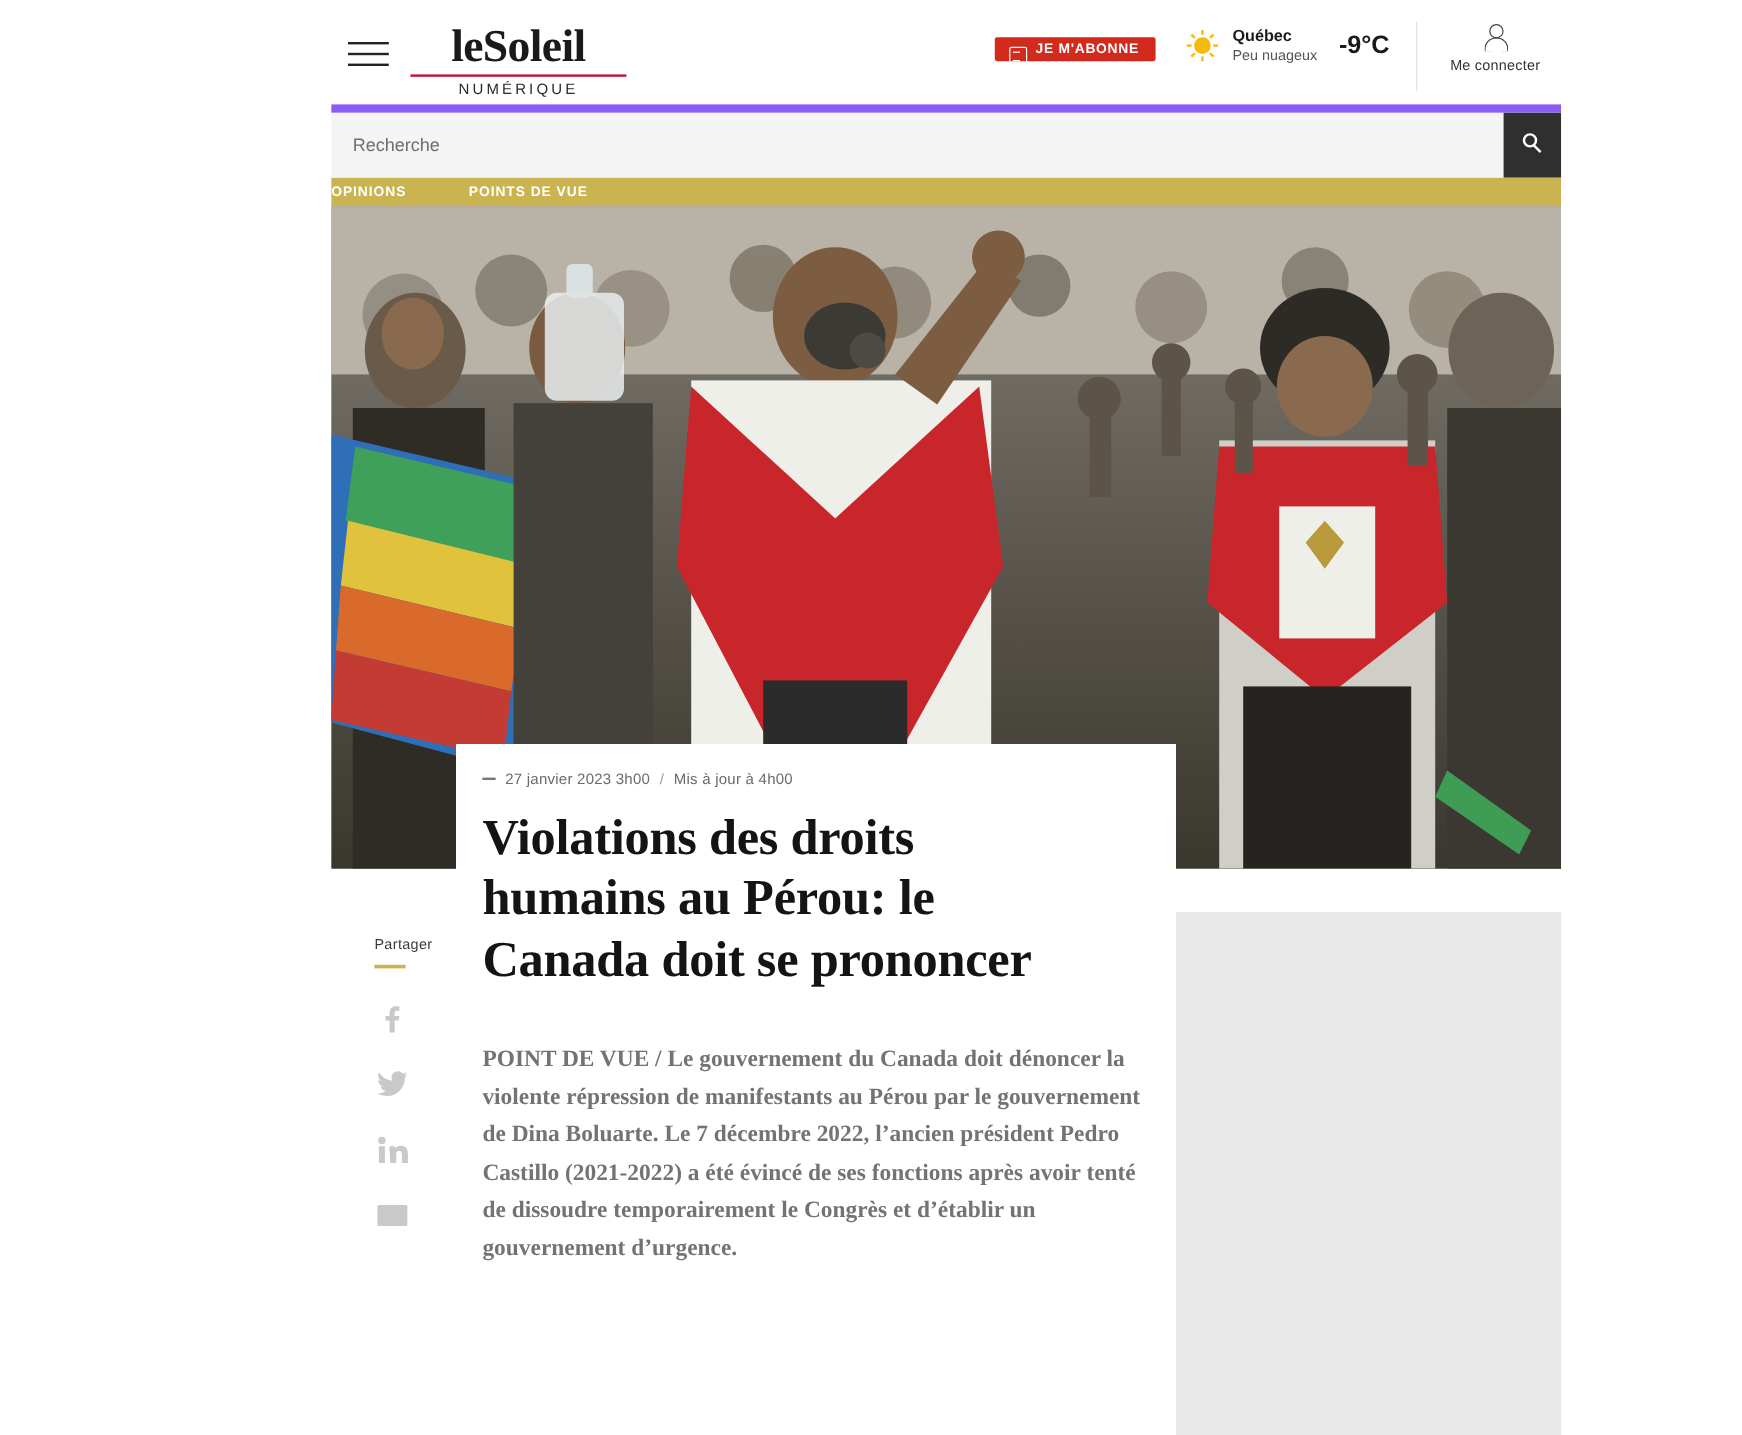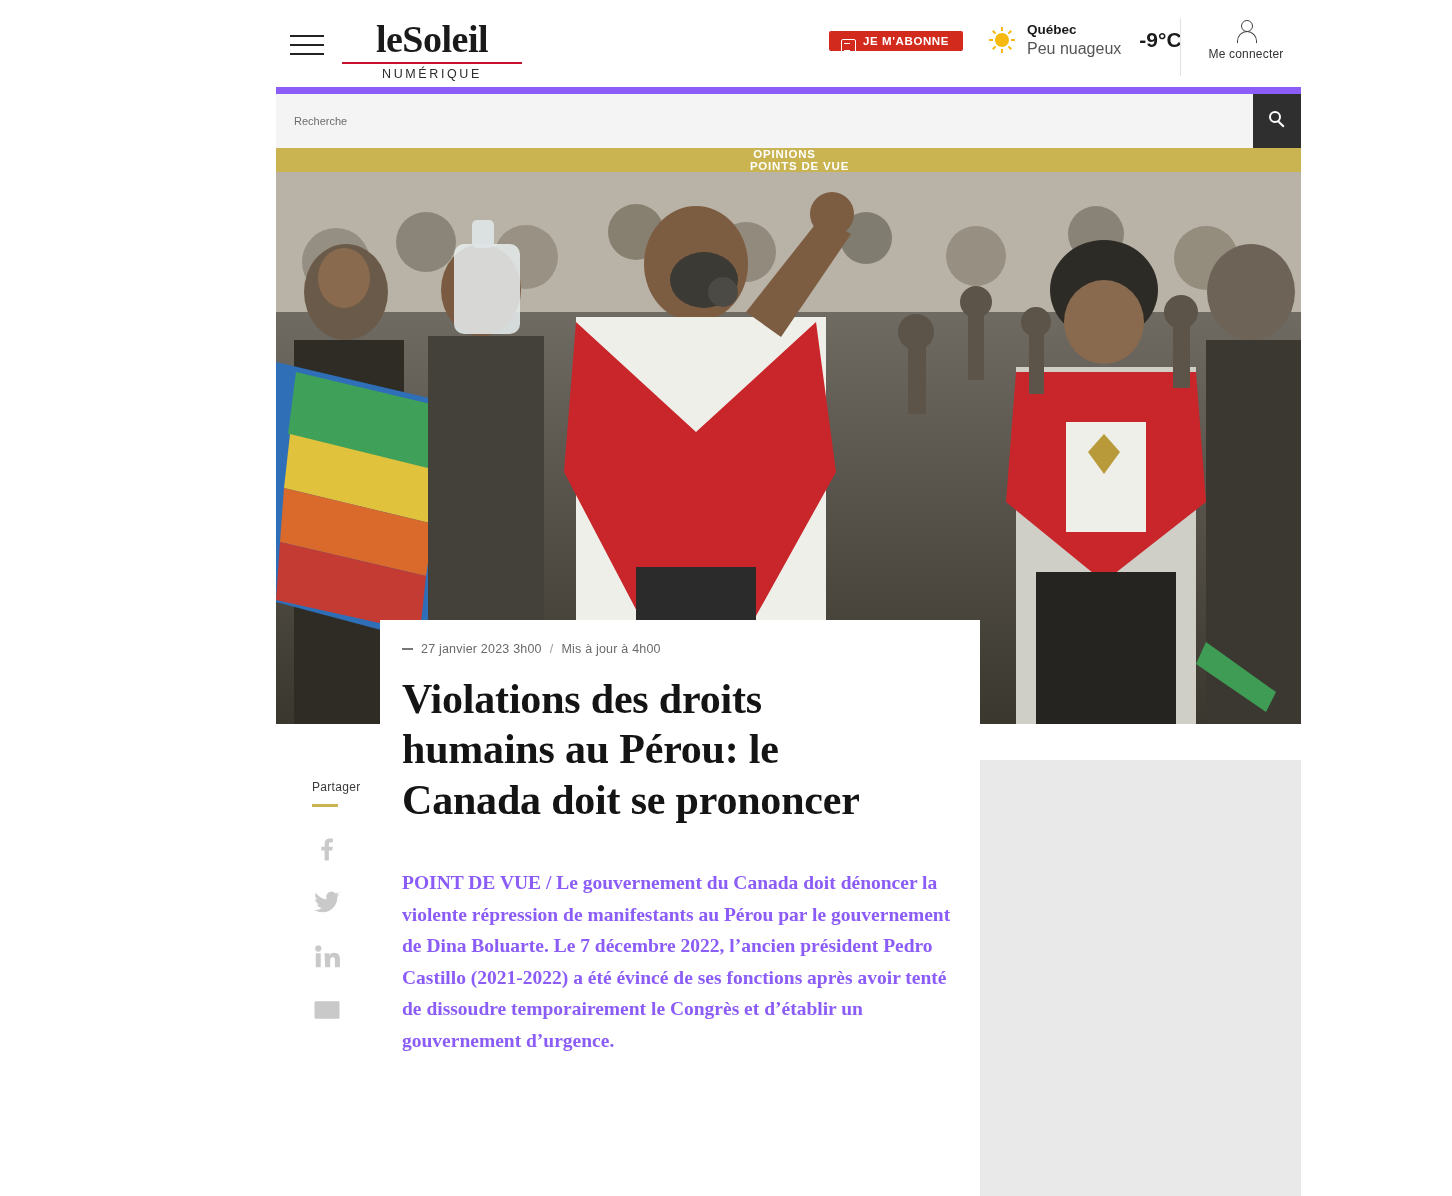--- a/index.html
+++ b/index.html
@@ -160,21 +160,21 @@
   .sun-icon .r2 { transform: rotate(90deg); }
   .sun-icon .r3 { transform: rotate(45deg); }
   .sun-icon .r4 { transform: rotate(-45deg); }
   .weather-text .city {
     font-size: 13.5px;
     font-weight: 700;
     color: #1a1a1a;
     line-height: 1.25;
   }
   .weather-text .cond {
-    font-size: 16px;
+    font-size: 12px;
     color: #555;
     line-height: 1.25;
   }
   .weather-temp {
     font-size: 21px;
     font-weight: 700;
     color: #1a1a1a;
     margin-left: 6px;
   }
   .header-divider {
@@ -228,21 +228,21 @@
     background: #f4f4f4;
     display: flex;
     align-items: center;
   }
   .search-input {
     flex: 1;
     height: 54px;
     border: none;
     background: transparent;
     padding: 0 18px;
-    font-size: 11px;
+    font-size: 15px;
     color: #1d4ed8;
     font-family: "Liberation Sans", sans-serif;
     outline: none;
   }
   .search-input::placeholder { color: #6d6d6d; }
   .search-btn {
     width: 48px;
     height: 54px;
     background: #2f2f2f;
     border: none;
@@ -264,23 +264,21 @@
     background: #fff;
     transform: rotate(45deg);
   }
 
   
   .crumb-bar {
     height: 24px;
     background: #c9b451;
     display: flex;
     align-items: center;
-    padding-left: 14px;
     gap: 0;
-    flex-direction: column;
   }
   .crumb {
     font-size: 11.5px;
     font-weight: 700;
     letter-spacing: 0.8px;
     color: #ffffff;
     cursor: pointer;
     padding-right: 22px;
   }
   .crumb.second { color: #ffffff; padding-left: 30px; }
@@ -347,21 +345,21 @@
     font-size: 13px;
     letter-spacing: 1.1px;
     color: #2b2b2b;
     font-weight: 400;
   }
   .lede {
     font-family: "Liberation Serif", serif;
     font-size: 19.5px;
     line-height: 1.62;
     font-weight: 700;
-    color: #8b5cf6;
+    color: #737373;
     max-width: 568px;
     margin: 0;
   }
 
   
   .share-rail {
     position: absolute;
     left: 36px;
     top: 56px;
     width: 60px;

